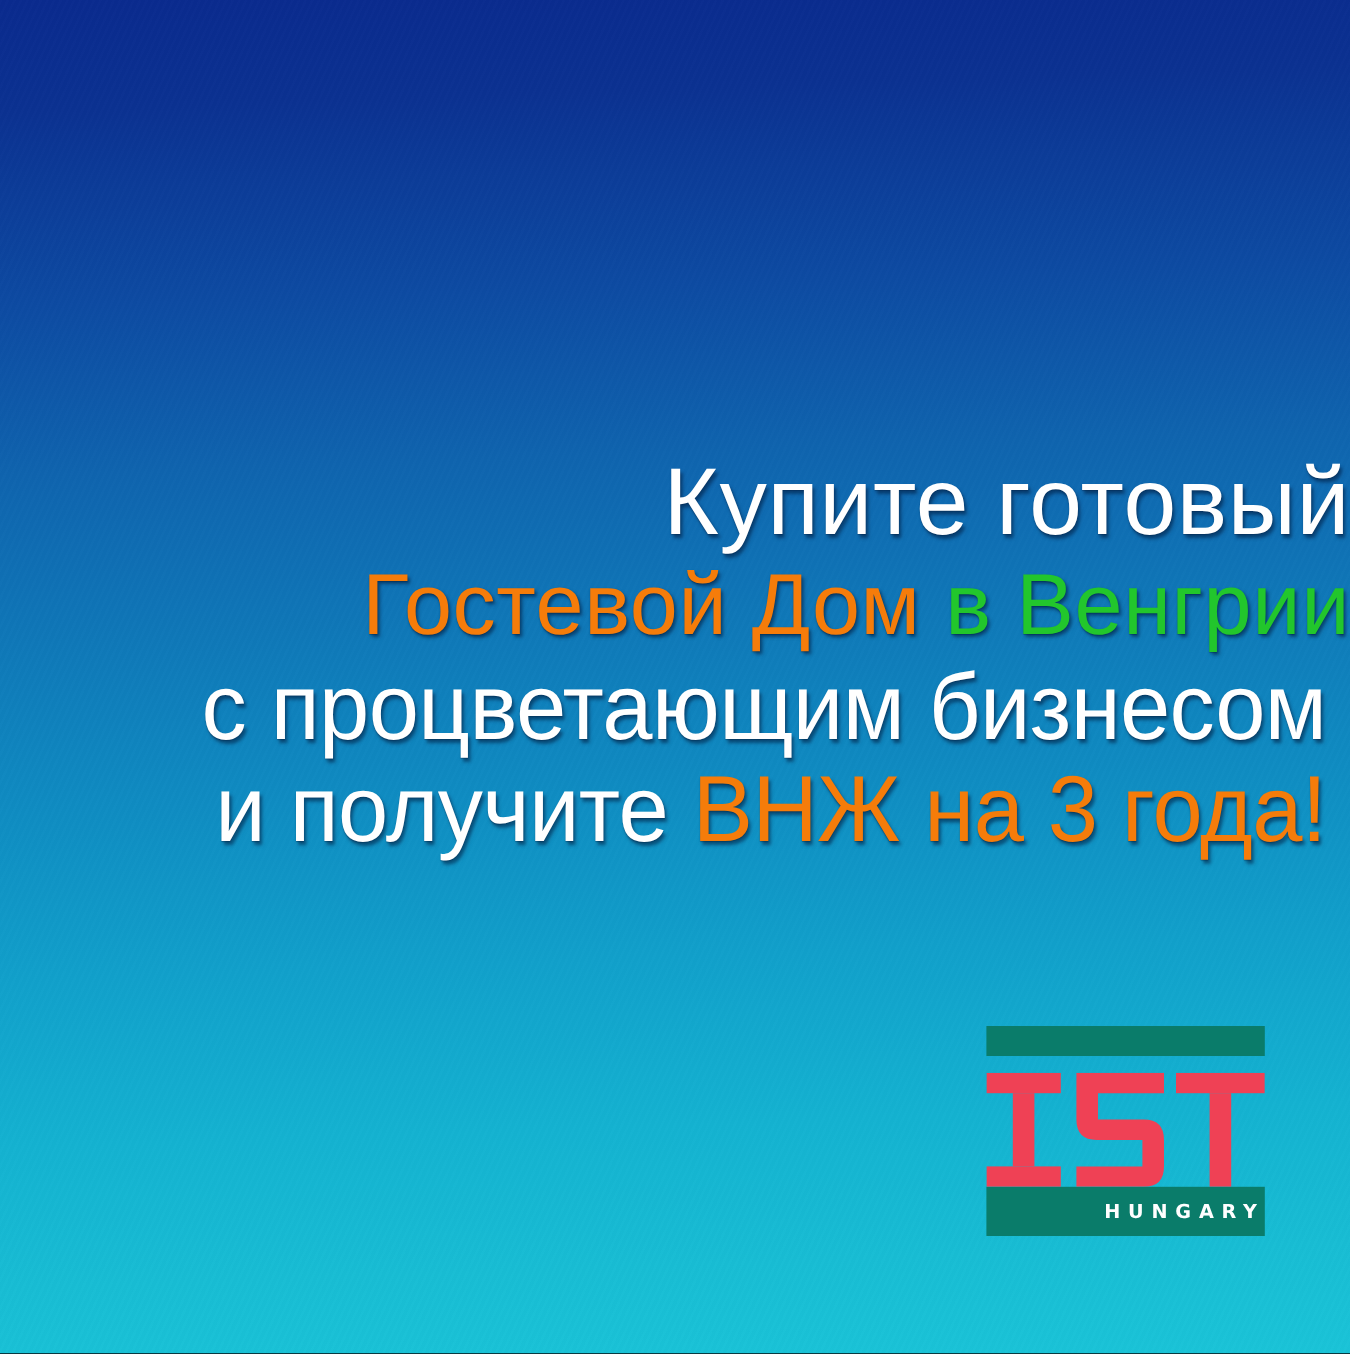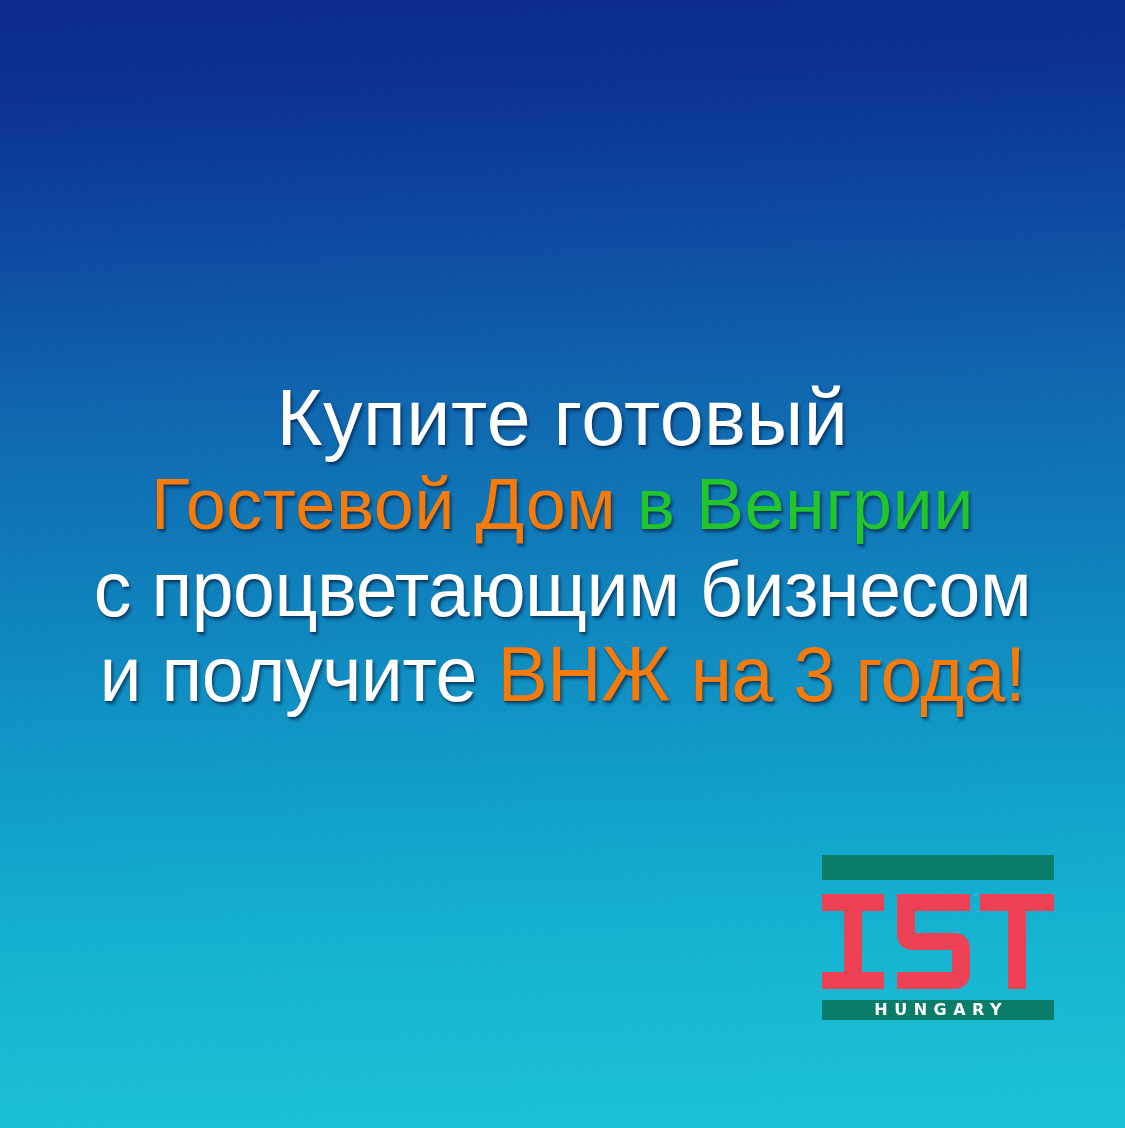--- a/index.html
+++ b/index.html
@@ -48,21 +48,21 @@
       );
     opacity: .7;
   }
 
   
   .headline {
     position: absolute;
     left: 0;
     right: 0;
     top: 378px;
-    text-align: center;
+    text-align: right;
     z-index: 3;
   }
 
   .line {
     display: block;
     white-space: nowrap;
     font-weight: 400;
     color: #ffffff;
     line-height: 1.0;
     text-shadow:
@@ -105,25 +105,24 @@
     width: 232px;
     z-index: 4;
   }
   .logo-bar {
     background: #0a7c6a;
     height: 25px;
     width: 100%;
   }
   .logo-bar-top   { margin-bottom: 14px; }
   .logo-bar-bottom{
-    height: 20px;
-    margin-top: 11px;
+    height: 41px;
     display: flex;
     align-items: center;
-    justify-content: center;
+    justify-content: flex-end;
   }
   .logo-mark {
     display: block;
     width: 100%;
     height: 95px;
   }
   .logo-sub {
     color: #ffffff;
     font-size: 16px;
     font-weight: 700;

